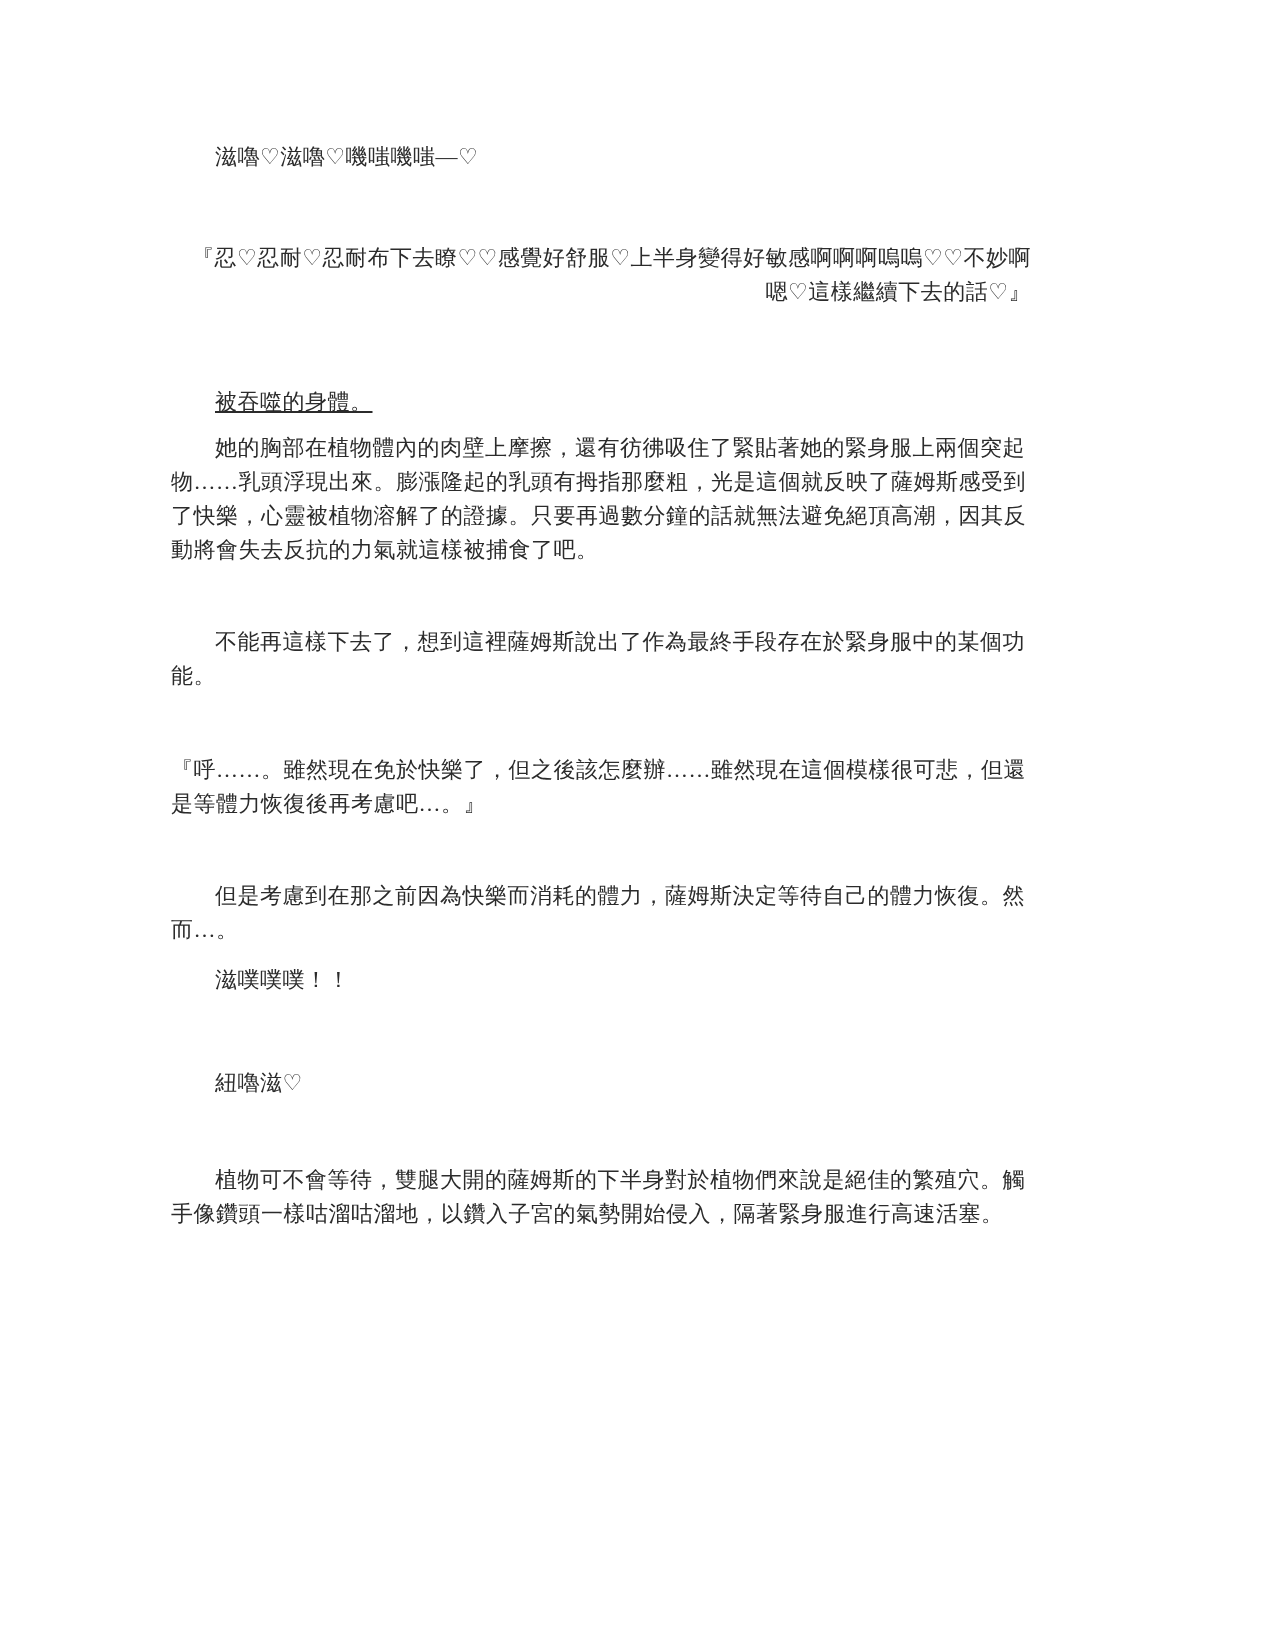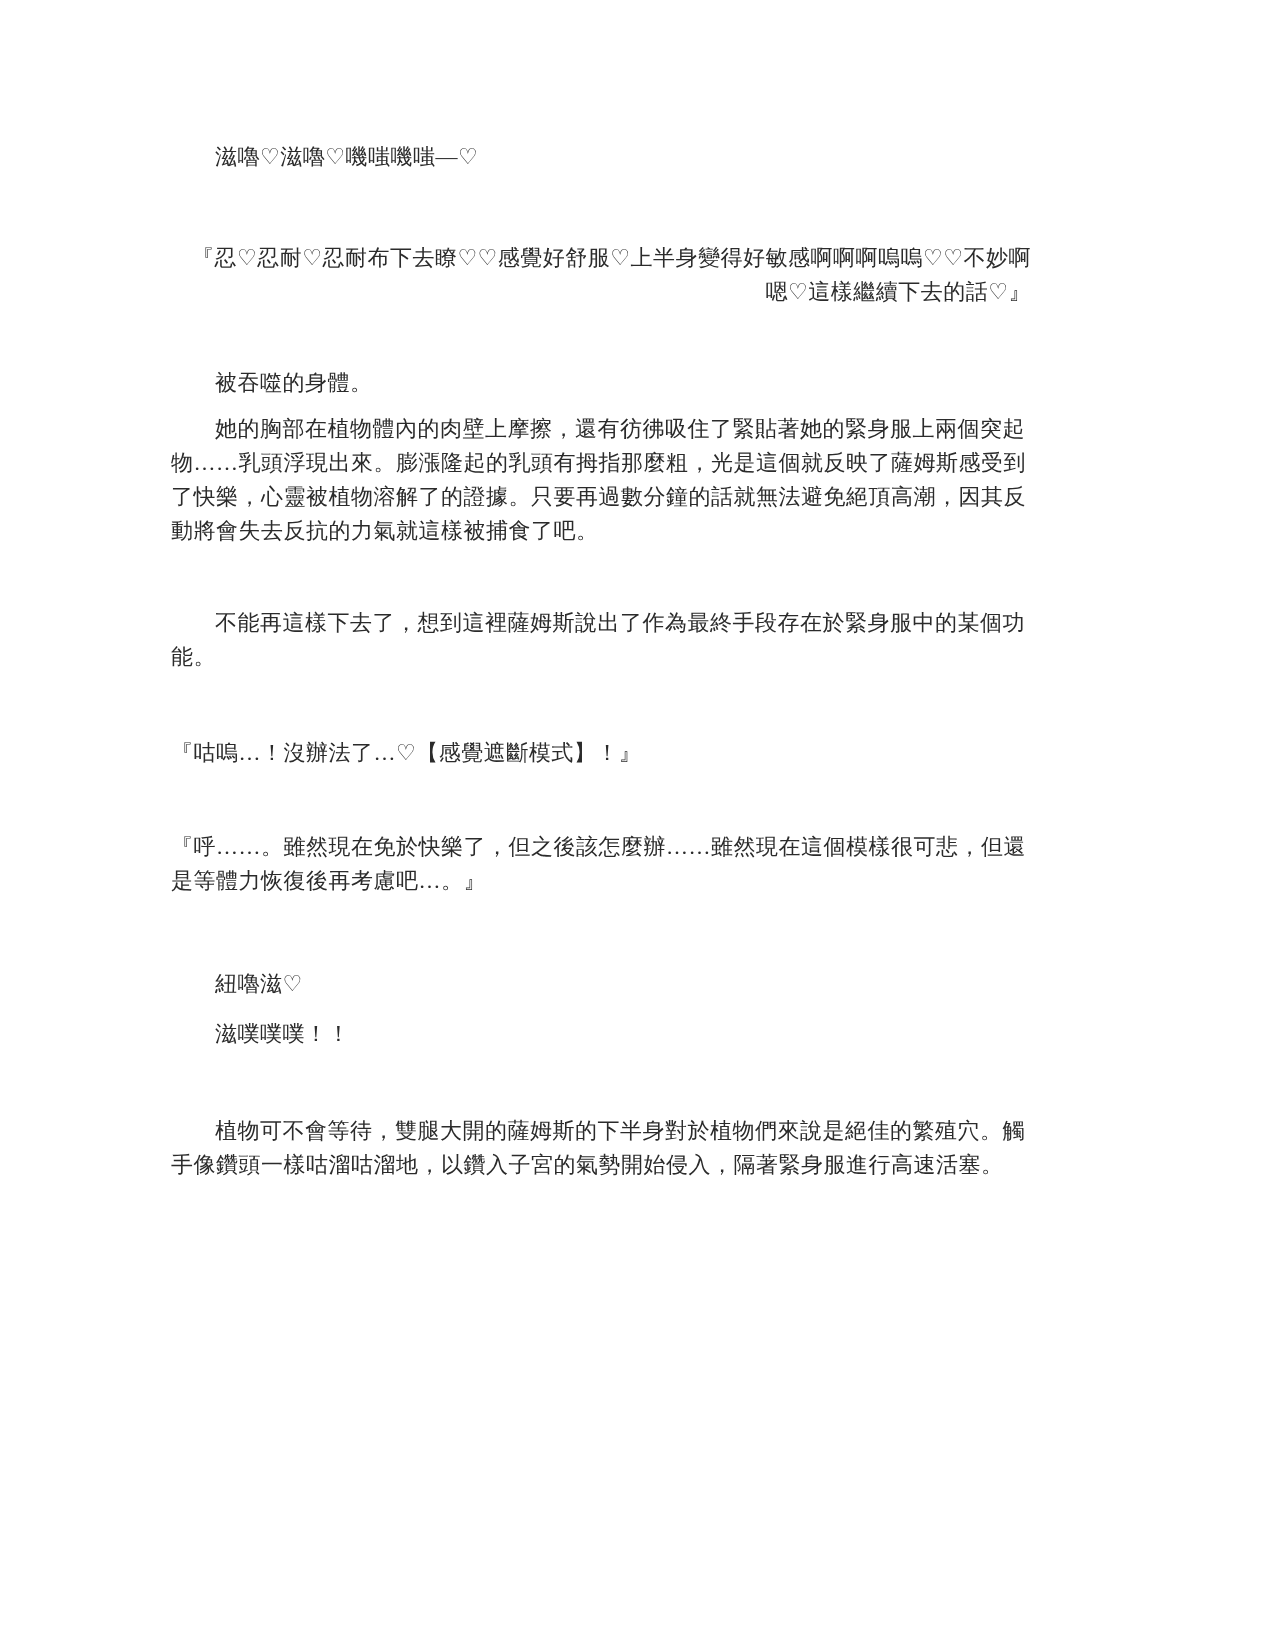--- a/index.html
+++ b/index.html
@@ -42,32 +42,32 @@
 </head>
 <body>
 
 <div class="page">
   <div class="content">
 
     <p class="indent" style="margin-top:0;">滋嚕♡滋嚕♡嘰嗤嘰嗤—♡</p>
 
     <p class="dialogue" style="margin-top:67px;text-align:right;">『忍♡忍耐♡忍耐布下去瞭♡♡感覺好舒服♡上半身變得好敏感啊啊啊嗚嗚♡♡不妙啊嗯♡這樣繼續下去的話♡』</p>
 
-    <p class="indent" style="margin-top:57px;">被吞噬的身體。</p>
+    <p class="indent" style="margin-top:76px;text-decoration:underline;">被吞噬的身體。</p>
 
     <p class="indent" style="margin-top:12px;">她的胸部在植物體內的肉壁上摩擦，還有彷彿吸住了緊貼著她的緊身服上兩個突起物……乳頭浮現出來。膨漲隆起的乳頭有拇指那麼粗，光是這個就反映了薩姆斯感受到了快樂，心靈被植物溶解了的證據。只要再過數分鐘的話就無法避免絕頂高潮，因其反動將會失去反抗的力氣就這樣被捕食了吧。</p>
 
     <p class="indent" style="margin-top:58px;">不能再這樣下去了，想到這裡薩姆斯說出了作為最終手段存在於緊身服中的某個功能。</p>
 
-    <p class="dialogue" style="margin-top:62px;">『咕嗚…！沒辦法了…♡【感覺遮斷模式】！』</p>
 
 
     <p class="dialogue" style="margin-top:60px;">『呼……。雖然現在免於快樂了，但之後該怎麼辦……雖然現在這個模樣很可悲，但還是等體力恢復後再考慮吧…。』</p>
 
+    <p class="indent" style="margin-top:58px;">但是考慮到在那之前因為快樂而消耗的體力，薩姆斯決定等待自己的體力恢復。然而…。</p>
+
+    <p class="indent" style="margin-top:16px;">滋噗噗噗！！</p>
 
     <p class="indent" style="margin-top:69px;">紐嚕滋♡</p>
-
-    <p class="indent" style="margin-top:16px;">滋噗噗噗！！</p>
 
     <p class="indent" style="margin-top:63px;">植物可不會等待，雙腿大開的薩姆斯的下半身對於植物們來說是絕佳的繁殖穴。觸手像鑽頭一樣咕溜咕溜地，以鑽入子宮的氣勢開始侵入，隔著緊身服進行高速活塞。</p>
 
   </div>
 </div>
 
 </body></html>

